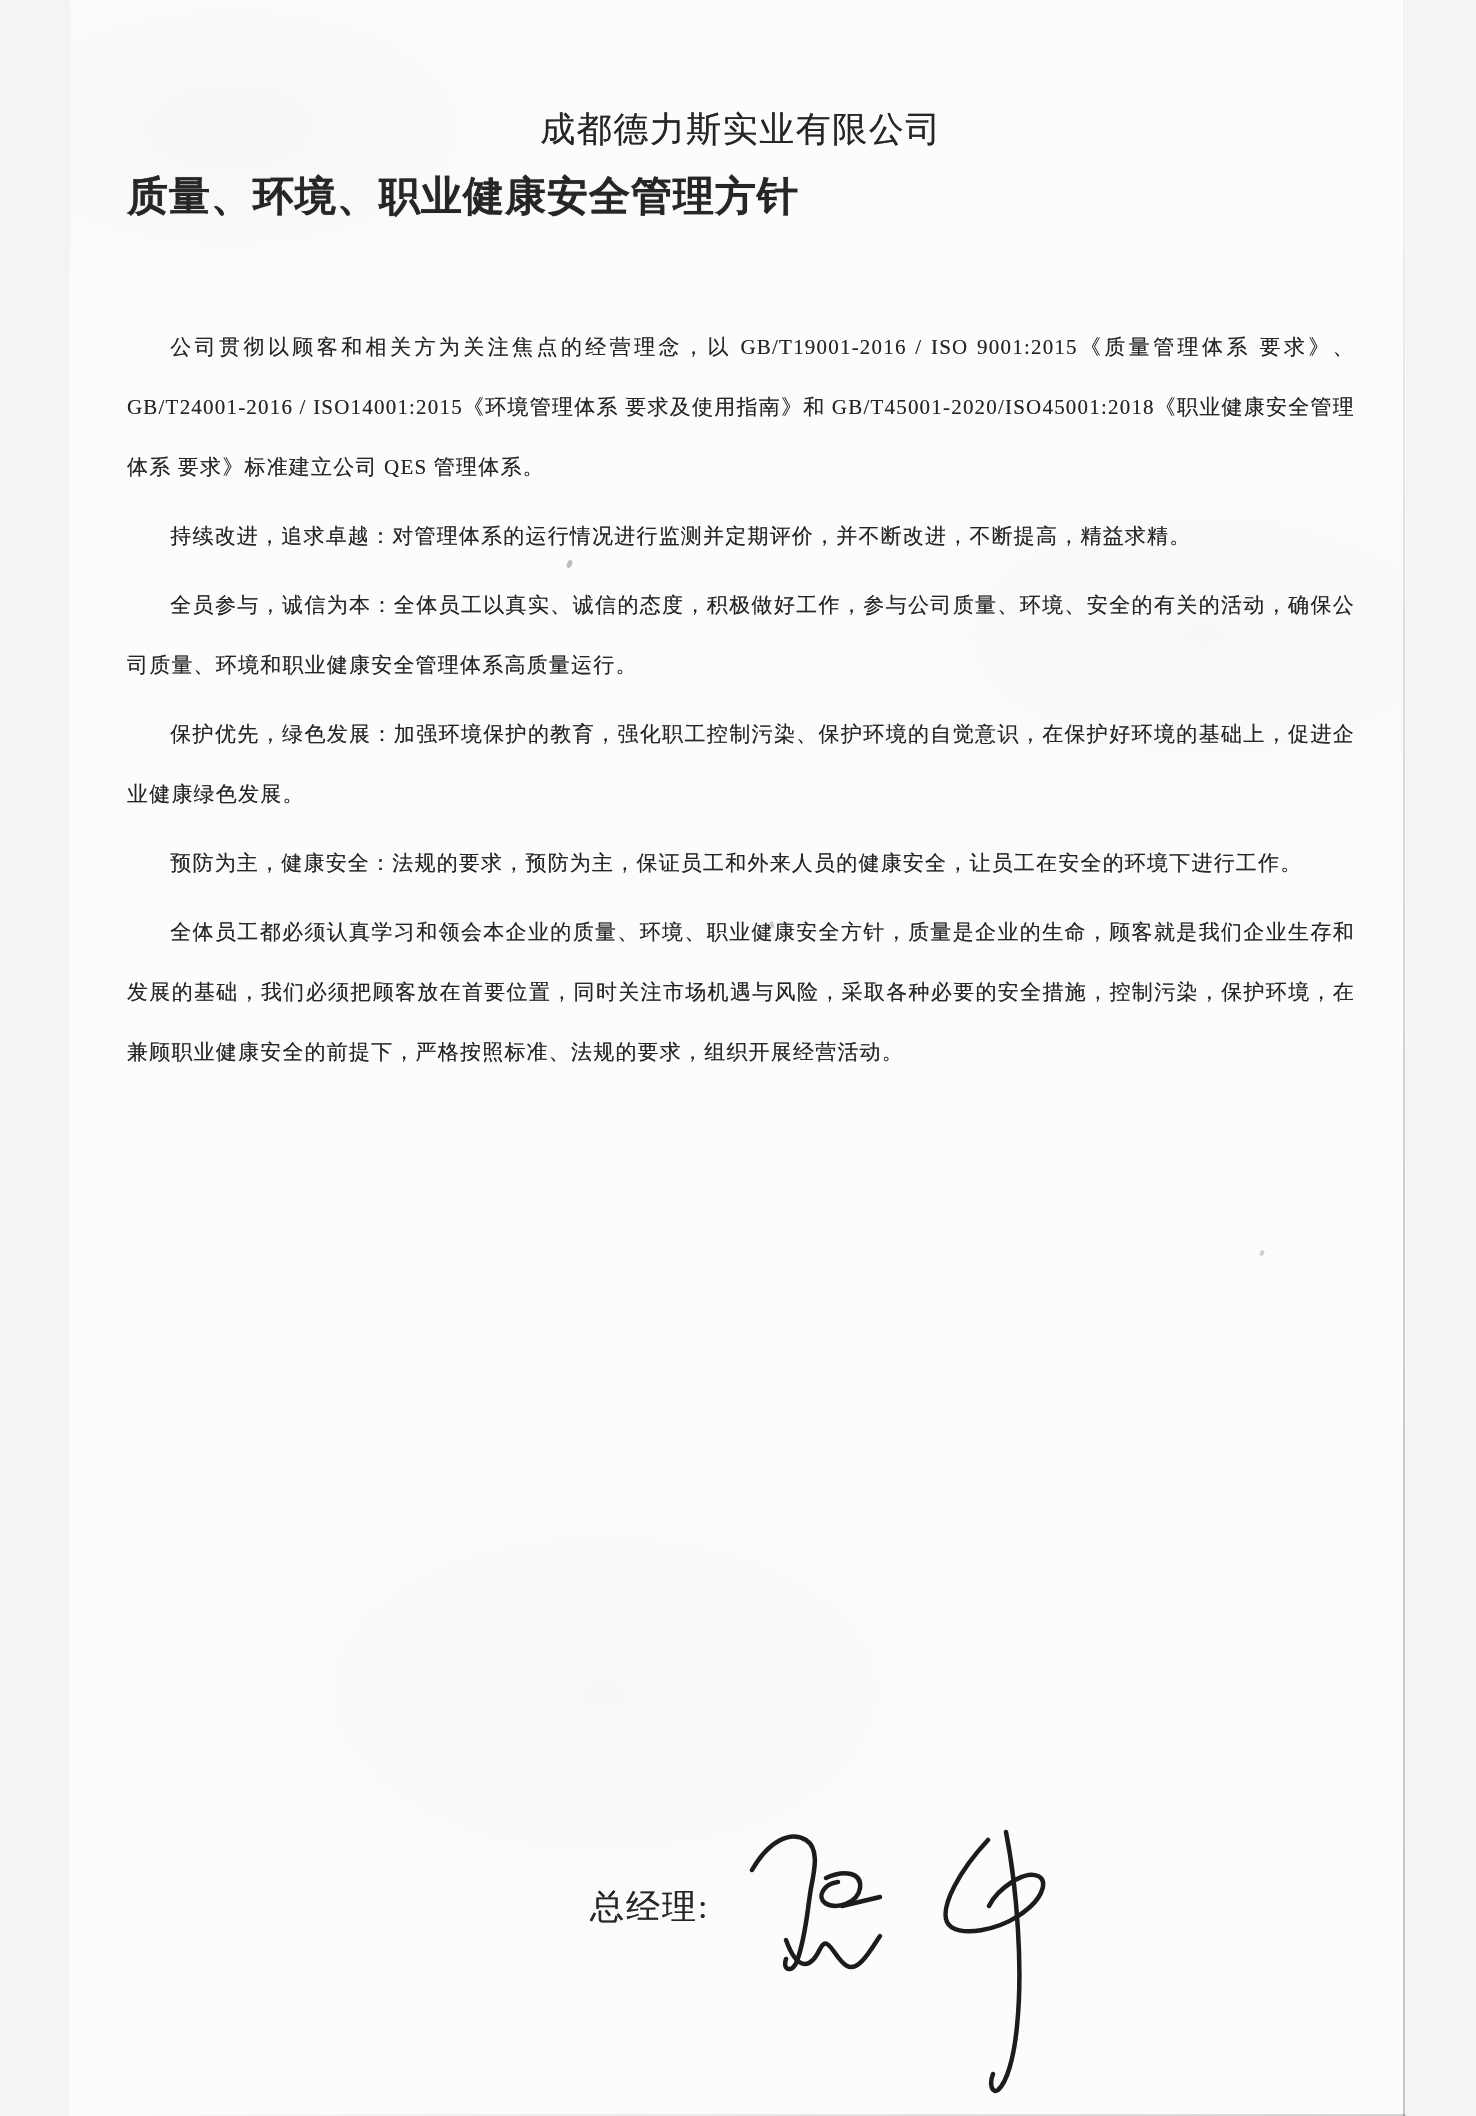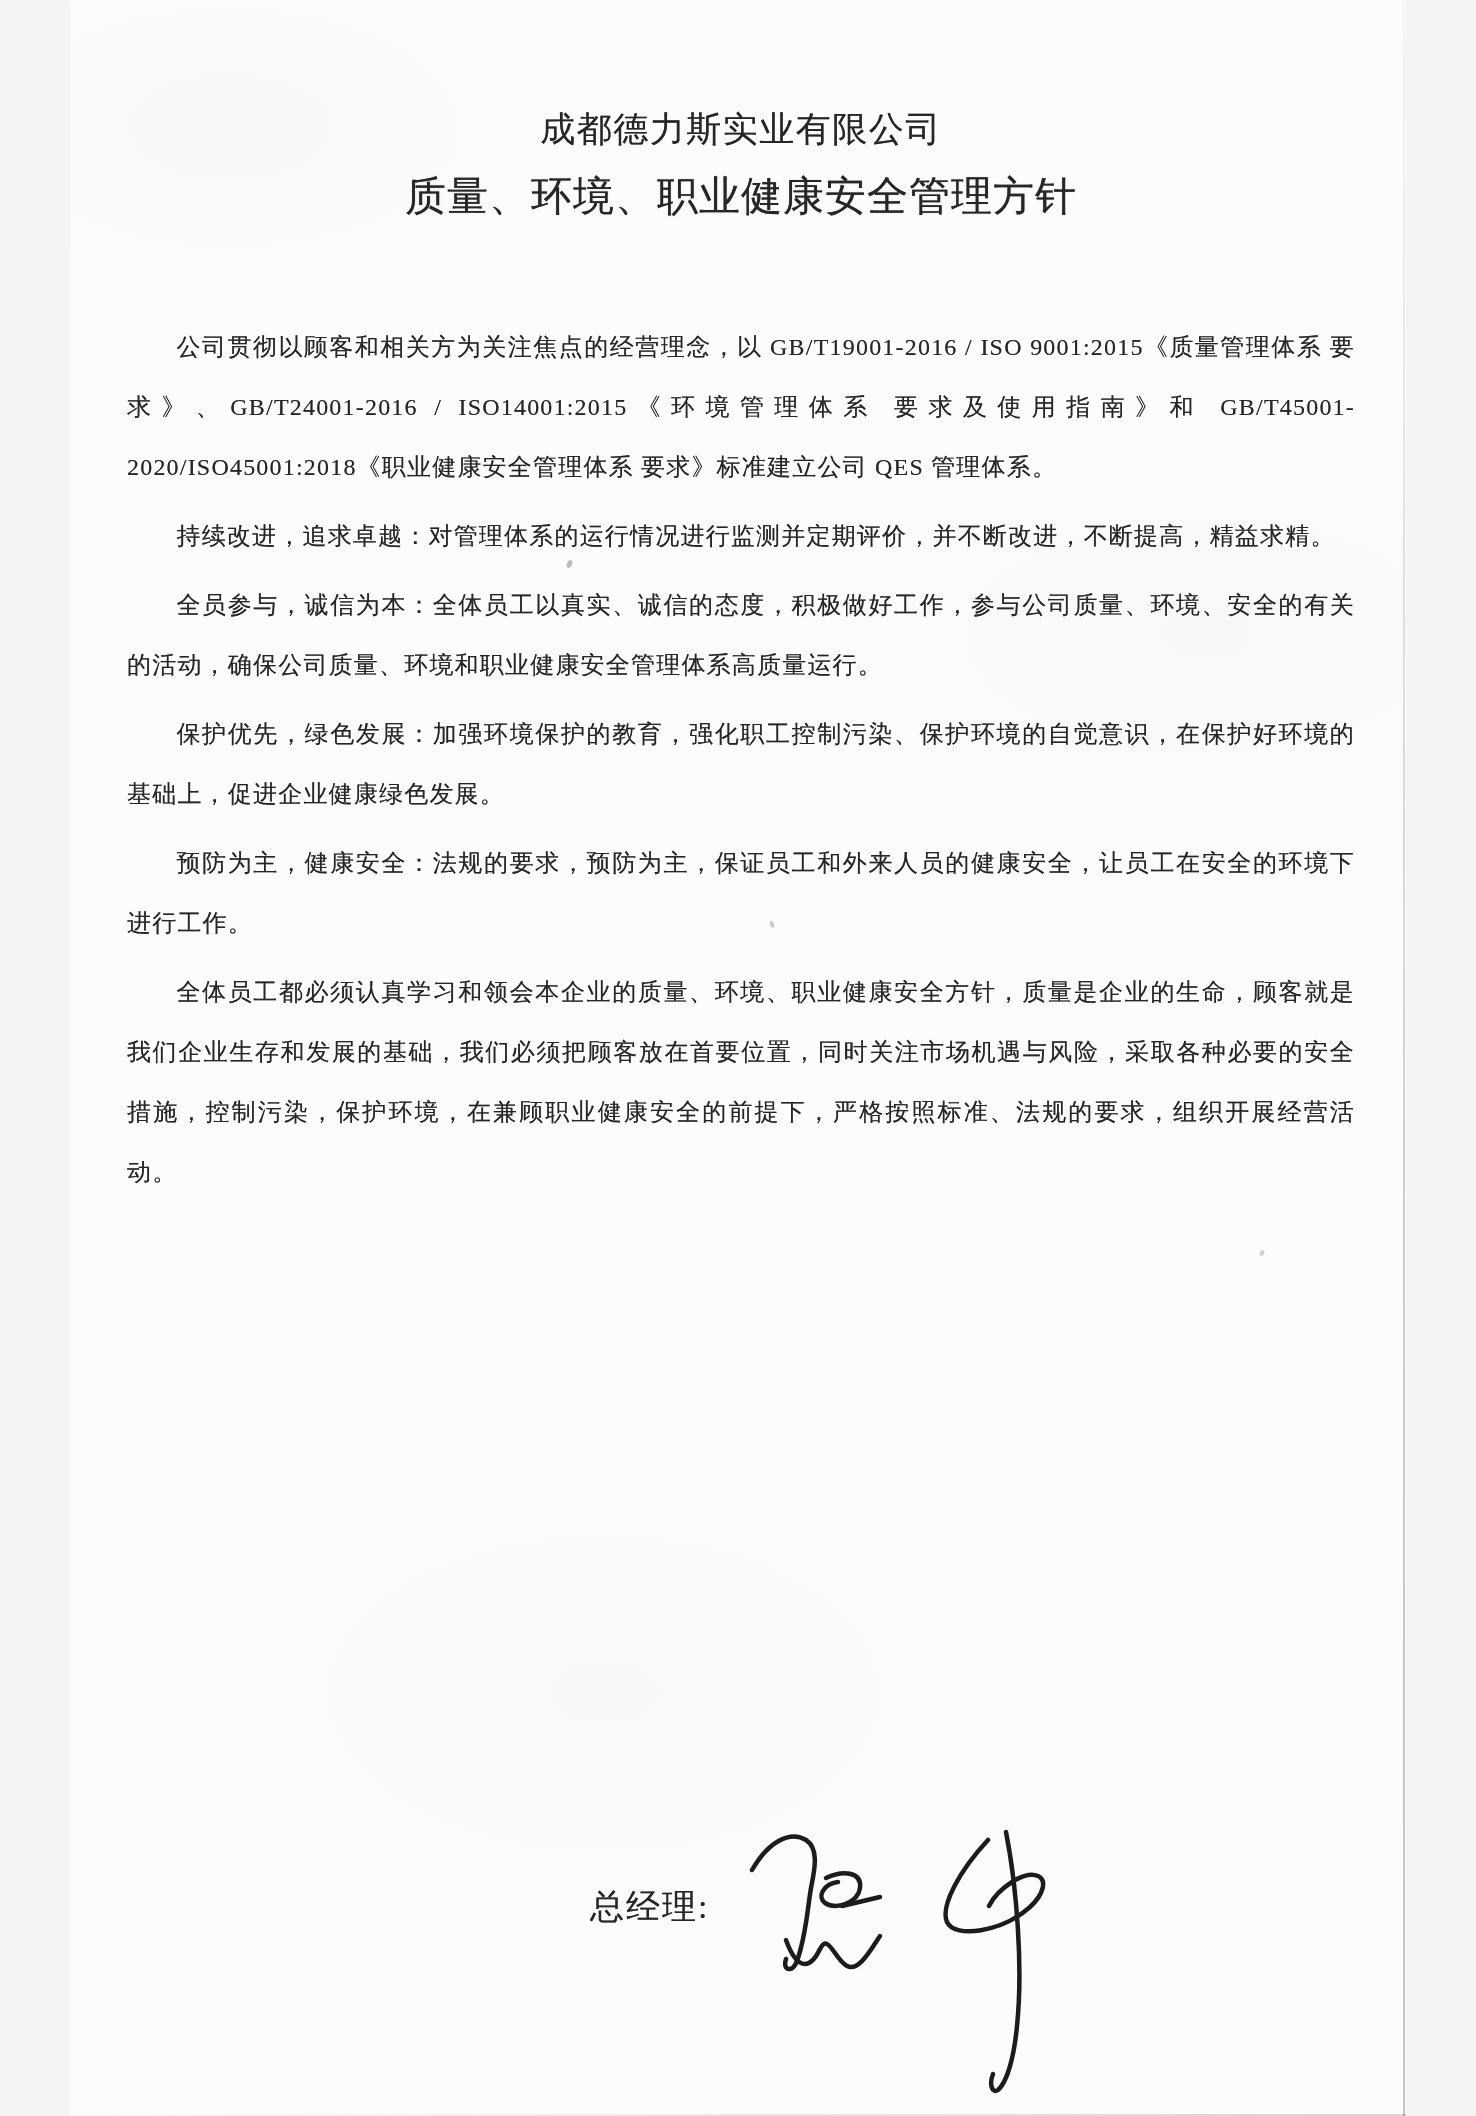--- a/index.html
+++ b/index.html
@@ -27,33 +27,33 @@
   .company-title {
     text-align: center;
     font-size: 35px;
     line-height: 52px;
     letter-spacing: 1.5px;
     font-weight: normal;
     margin: 0;
     text-shadow: 0 0 0.6px rgba(40,40,40,0.6);
   }
   .doc-title {
-    text-align: center;
+    text-align: left;
     font-size: 41px;
     line-height: 60px;
     letter-spacing: 1px;
-    font-weight: normal;
+    font-weight: bold;
     margin: 10px 0 0 0;
     text-shadow: 0 0 0.7px rgba(20,20,20,0.7);
   }
   .body-text {
     margin-top: 91px;
   }
   .body-text p {
-    font-size: 24px;
+    font-size: 21px;
     line-height: 60px;
     letter-spacing: 1.2px;
     text-indent: 2.06em;
     margin: 0 0 9px 0;
     text-align: justify;
     text-shadow: 0 0 0.6px rgba(40,40,40,0.55);
   }
   .body-text p .bold-part {
     font-weight: bold;
     text-shadow: 0 0 0.8px rgba(20,20,20,0.7);

